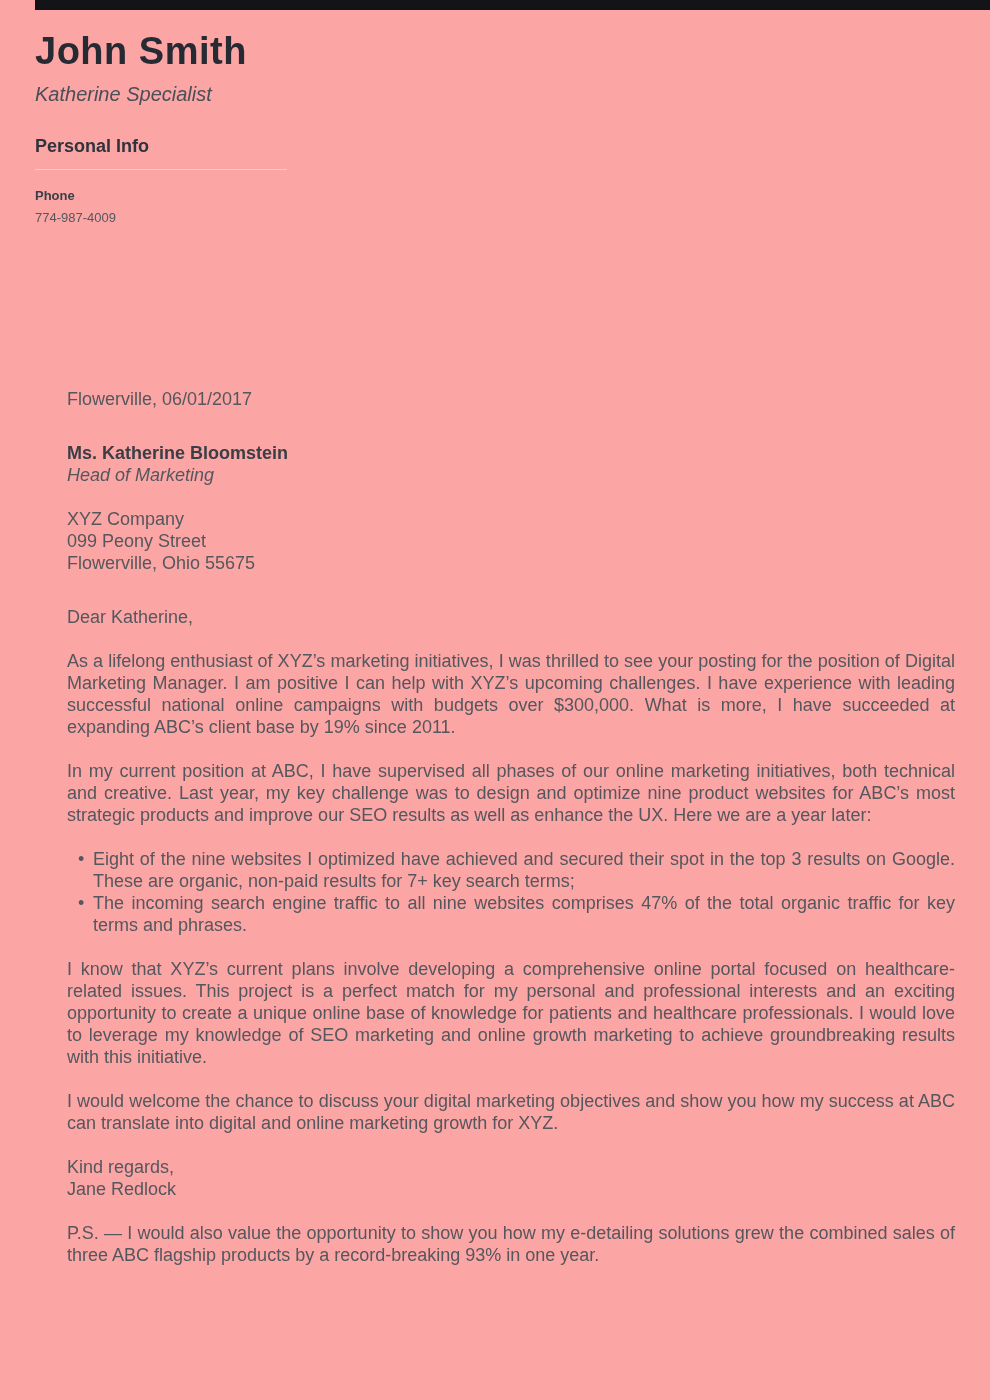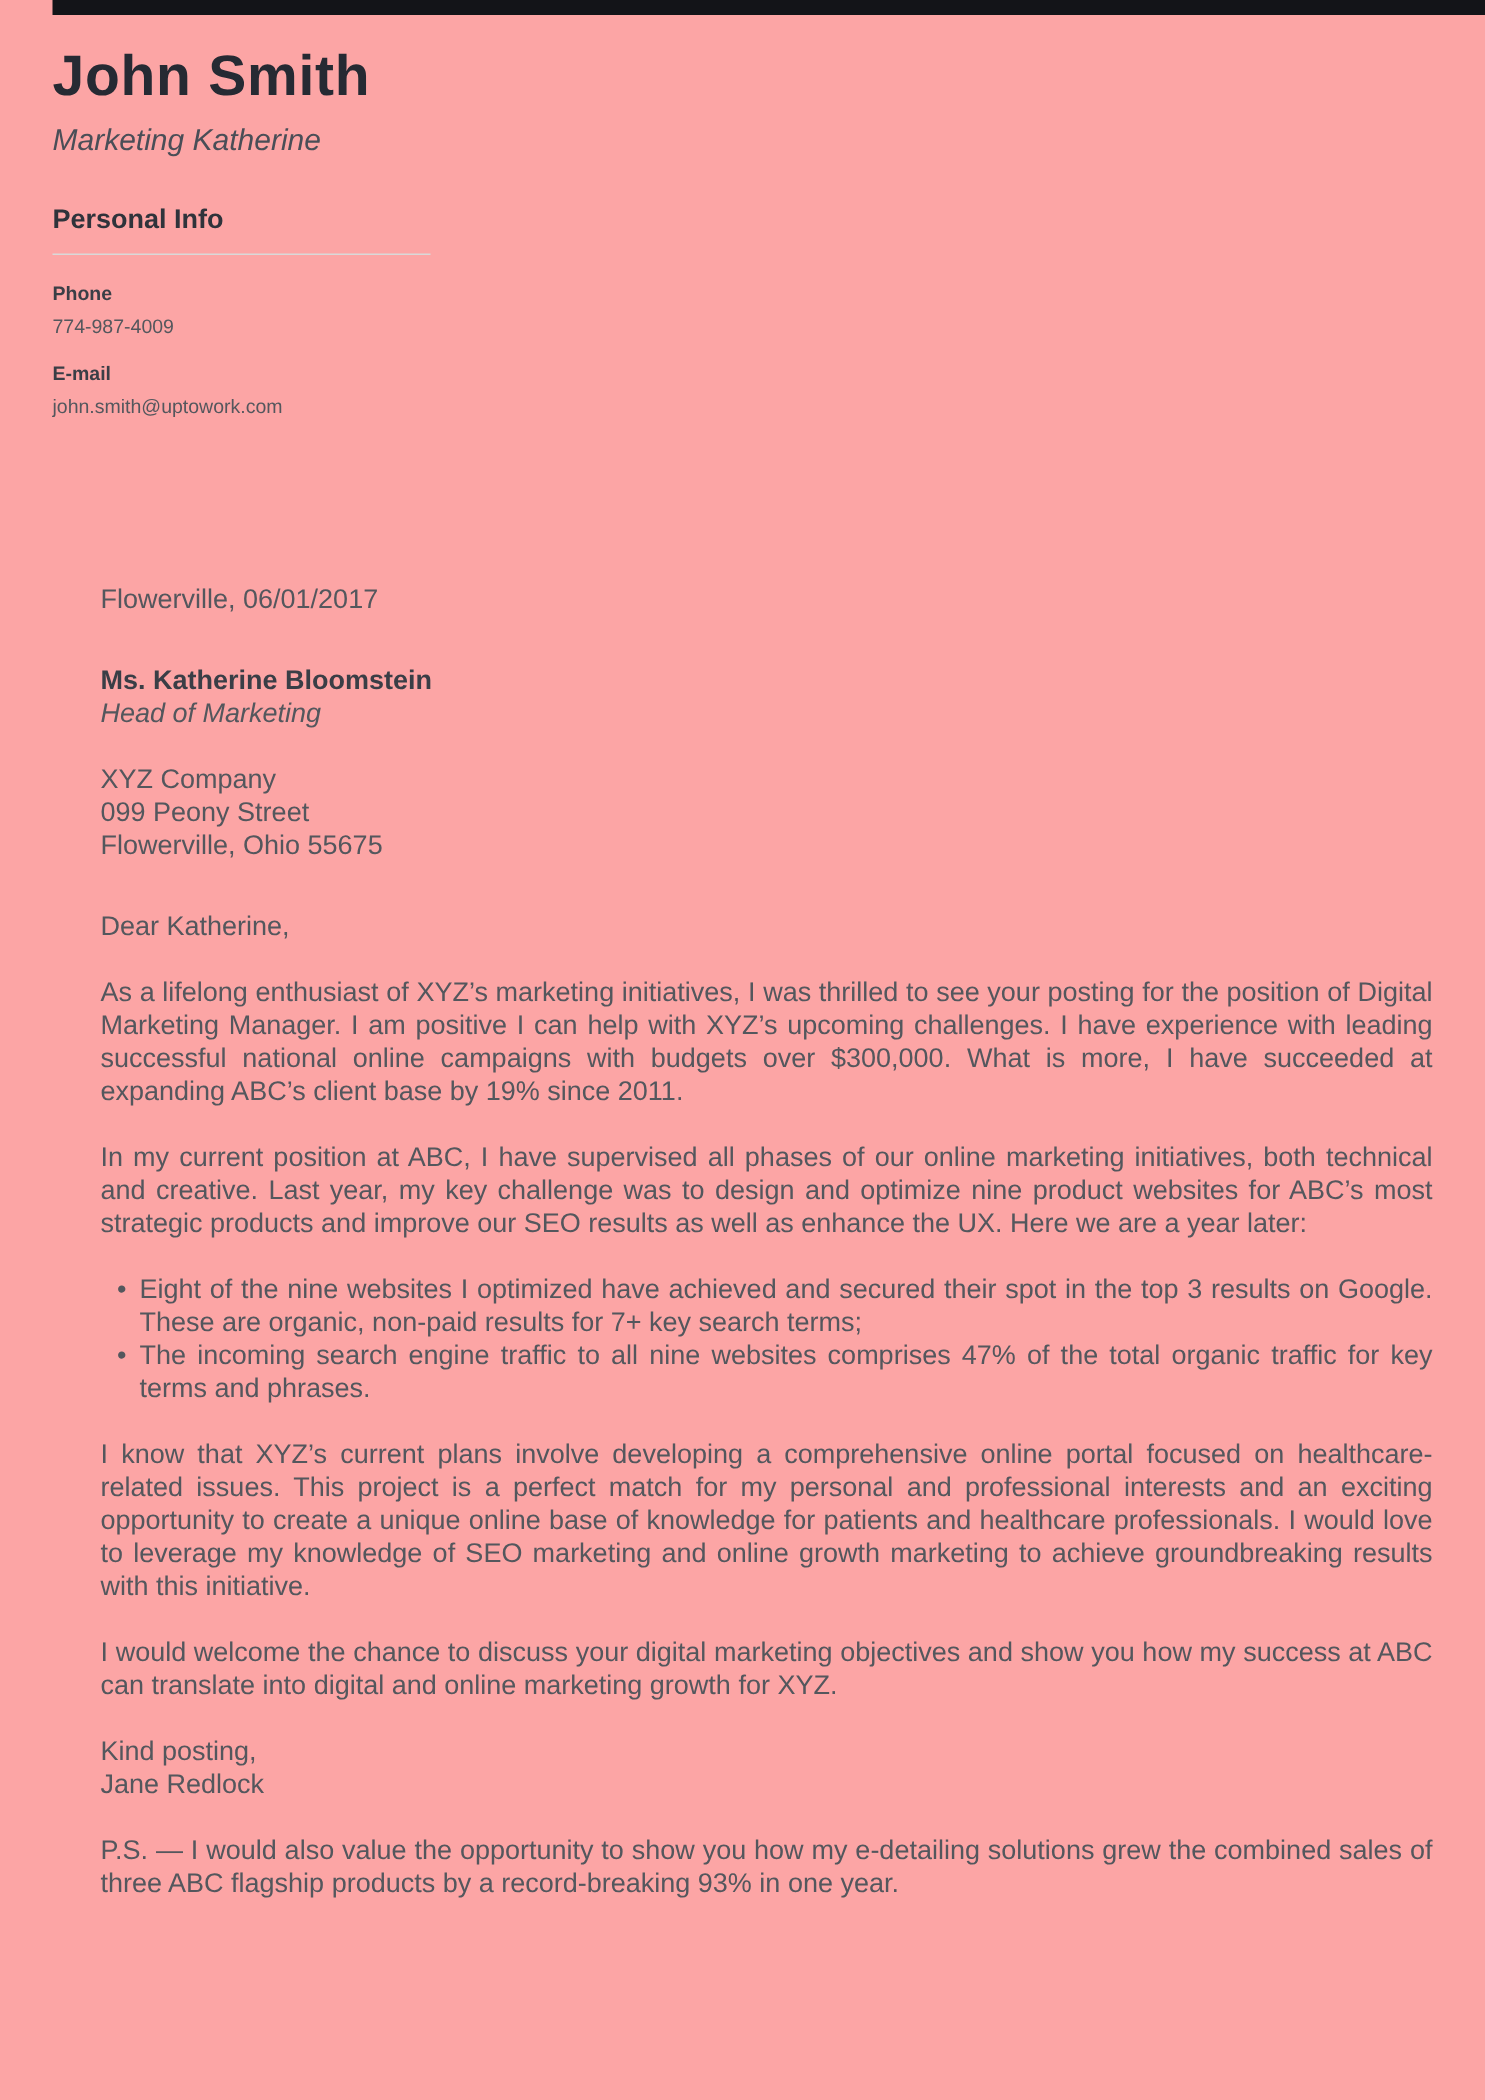--- a/index.html
+++ b/index.html
@@ -86,37 +86,33 @@
 </style>
 </head>
 <body>
 
 <div class="page">
 
   <div class="top-bar" style="background-color: rgb(19, 20, 24);"></div>
 
   <div class="header">
     <div class="name">John Smith</div>
-    <div class="job-title">Marketing Katherine</div>
+    <div class="job-title">Katherine Specialist</div>
   </div>
 
   <div class="columns">
 
     <div class="sidebar">
       <div class="sidebar-heading">Personal Info</div>
 
       <div class="field">
         <div class="field-label">Phone</div>
         <div class="field-value">774-987-4009</div>
       </div>
 
-      <div class="field">
-        <div class="field-label">E-mail</div>
-        <div class="field-value">john.smith@uptowork.com</div>
-      </div>
     </div>
 
     <div class="main">
 
       <div class="block block-lg">Flowerville, 06/01/2017</div>
 
       <div class="block">
         <div class="recipient-name">Ms. Katherine Bloomstein</div>
         <div class="recipient-title">Head of Marketing</div>
       </div>
@@ -136,21 +132,21 @@
       <ul class="bullets">
         <li>Eight of the nine websites I optimized have achieved and secured their spot in the top 3 results on Google. These are organic, non-paid results for 7+ key search terms;</li>
         <li>The incoming search engine traffic to all nine websites comprises 47% of the total organic traffic for key terms and phrases.</li>
       </ul>
 
       <p class="para">I know that XYZ’s current plans involve developing a comprehensive online portal focused on healthcare-related issues. This project is a perfect match for my personal and professional interests and an exciting opportunity to create a unique online base of knowledge for patients and healthcare professionals. I would love to leverage my knowledge of SEO marketing and online growth marketing to achieve groundbreaking results with this initiative.</p>
 
       <p class="para">I would welcome the chance to discuss your digital marketing objectives and show you how my success at ABC can translate into digital and online marketing growth for XYZ.</p>
 
       <div class="block">
-        <span class="sig-line">Kind posting,</span>
+        <span class="sig-line">Kind regards,</span>
         <span class="sig-line">Jane Redlock</span>
       </div>
 
       <p class="para">P.S. — I would also value the opportunity to show you how my e-detailing solutions grew the combined sales of three ABC flagship products by a record-breaking 93% in one year.</p>
 
     </div>
   </div>
 </div>
 
 </body></html>

